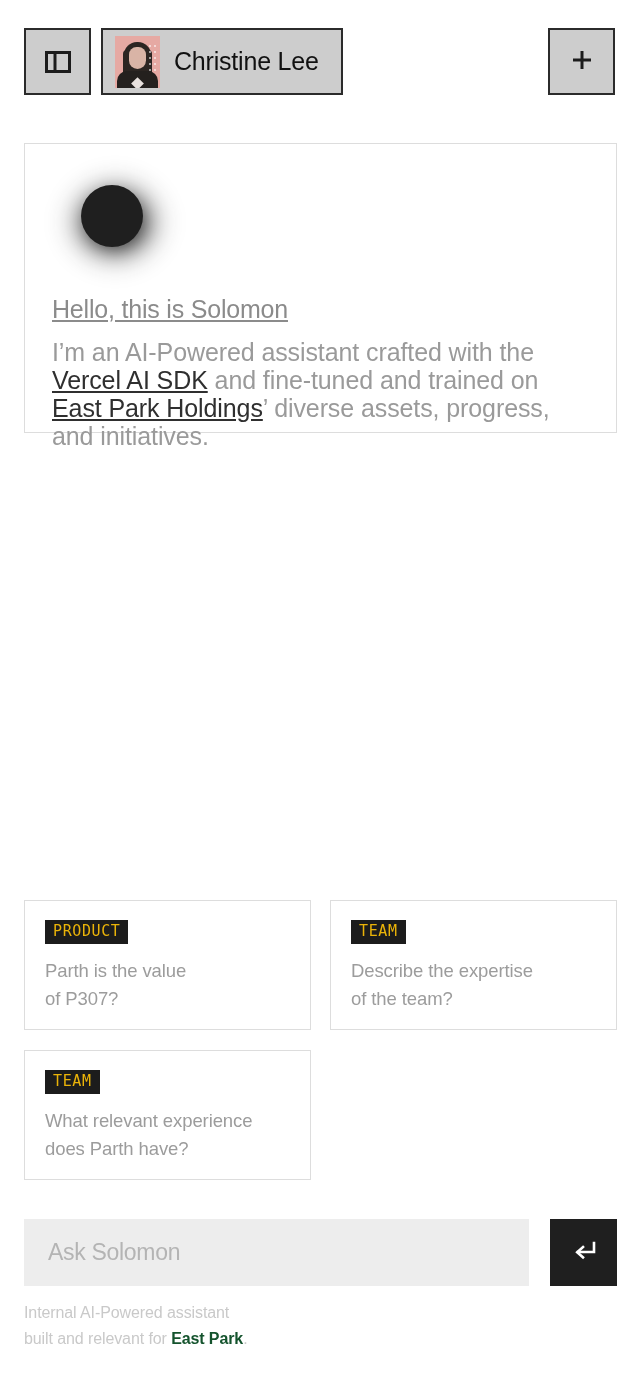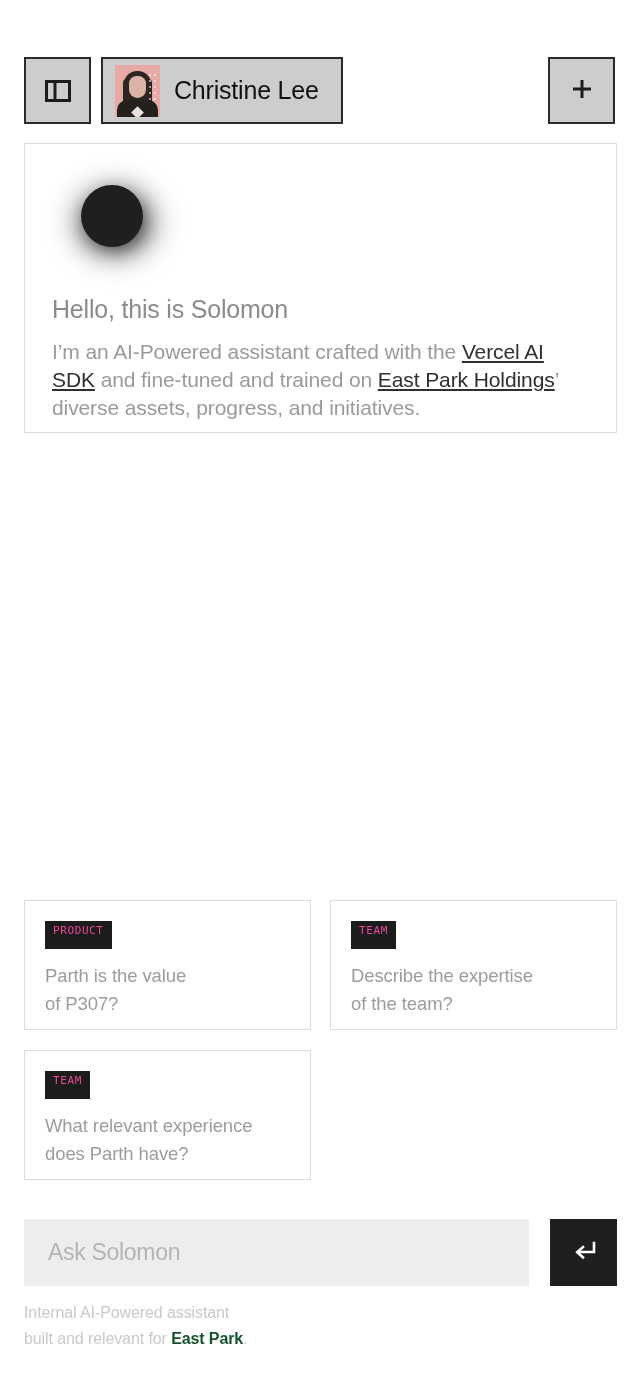--- a/index.html
+++ b/index.html
@@ -20,21 +20,21 @@
     display: flex;
     flex-direction: column;
   }
 
   
   .header {
     position: absolute;
     left: 0; top: 0;
     width: 640px;
     height: 144px;
-    padding: 57px 25px 0 24px;
+    padding: 28px 25px 0 24px;
     display: flex;
     align-items: flex-start;
   }
 
   .hdr-left {
     display: flex;
     align-items: center;
     gap: 10px;
   }
 
@@ -162,24 +162,25 @@
     width: 62px; height: 62px;
     border-radius: 50%;
     background: #1f1f1f;
   }
 
   .intro-title {
     font-size: 25px;
     color: #8b8b8b;
     letter-spacing: -0.2px;
     margin-top: 13px;
+    text-decoration: underline;
   }
 
   .intro-body {
-    font-size: 21px;
+    font-size: 25px;
     line-height: 28px;
     color: #9a9a9a;
     margin-top: 14px;
     letter-spacing: -0.1px;
   }
   .intro-body a {
     color: #2f2f2f;
     text-decoration: underline;
     text-underline-offset: 2px;
     font-weight: 500;
@@ -201,25 +202,25 @@
   .sug-card {
     border: 1px solid #dddddd;
     background: #ffffff;
     padding: 19px 0 0 20px;
     cursor: pointer;
   }
 
   .sug-tag {
     display: inline-block;
     background: #1c1c1c;
-    color: #ec4899;
+    color: #eab308;
     font-family: "DejaVu Sans Mono", monospace;
-    font-size: 11px;
+    font-size: 15px;
     letter-spacing: 0.6px;
-    padding: 4px 8px 13px 8px;
+    padding: 4px 8px 5px 8px;
     line-height: 1;
   }
 
   .sug-text {
     margin-top: 13px;
     font-size: 18.5px;
     line-height: 28px;
     color: #9c9c9c;
     letter-spacing: -0.1px;
     white-space: pre-line;

